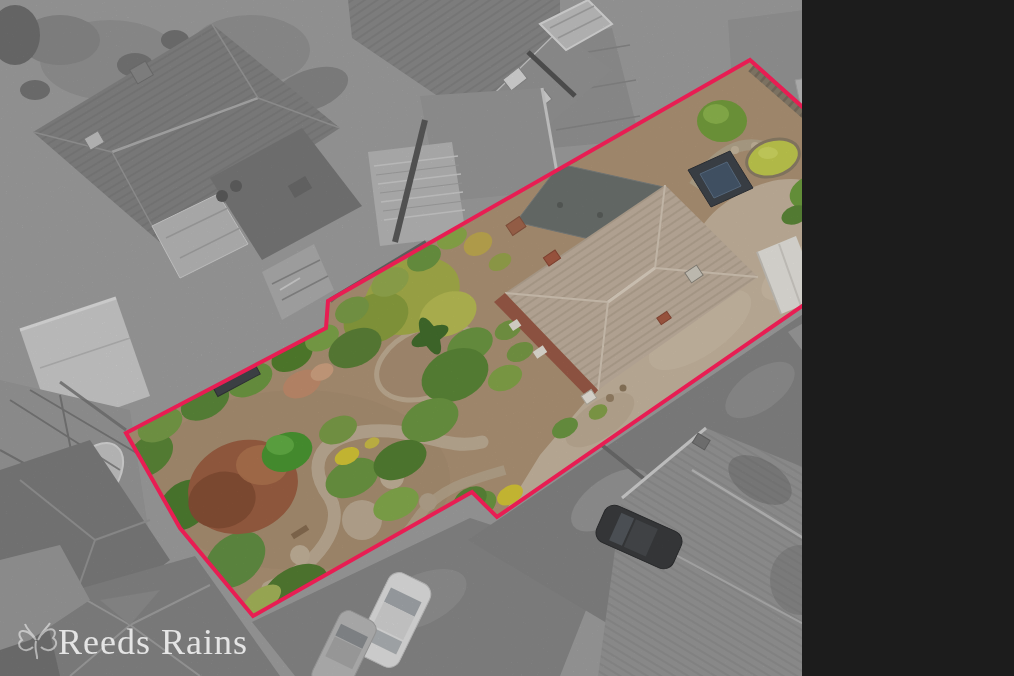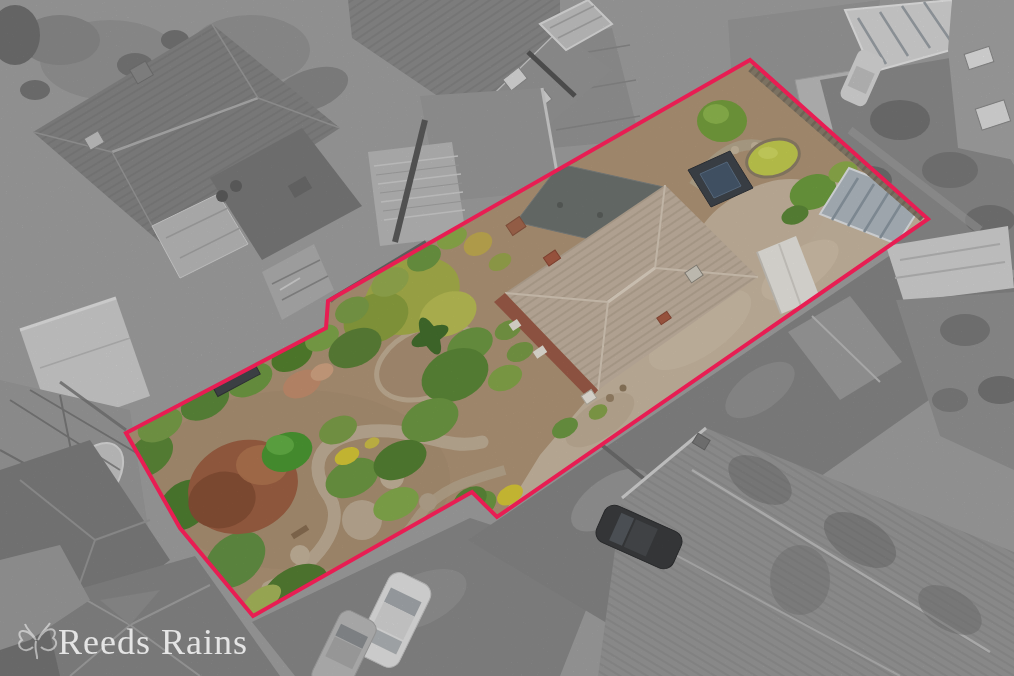--- a/index.html
+++ b/index.html
@@ -1,17 +1,17 @@
 <!DOCTYPE html>
 <html><head>
 <meta charset="utf-8">
 <style>
   html,body{margin:0;padding:0;background:#1c1c1c;}
   body{font-family:"Liberation Sans",sans-serif;}
-  .stage{width:1014px;height:676px;position:relative;overflow:hidden;background:#a6a6a6;}
+  .stage{width:802px;height:676px;position:relative;overflow:hidden;background:#a6a6a6;}
   svg{display:block;}
   .wm-text{font-family:"Liberation Serif",serif;font-size:36px;letter-spacing:1px;}
 </style>
 </head>
 <body>
 
 <div class="stage">
 <svg width="1014" height="676" viewBox="0 0 1014 676" xmlns="http://www.w3.org/2000/svg">
   <defs>
     <clipPath id="plotClip">

